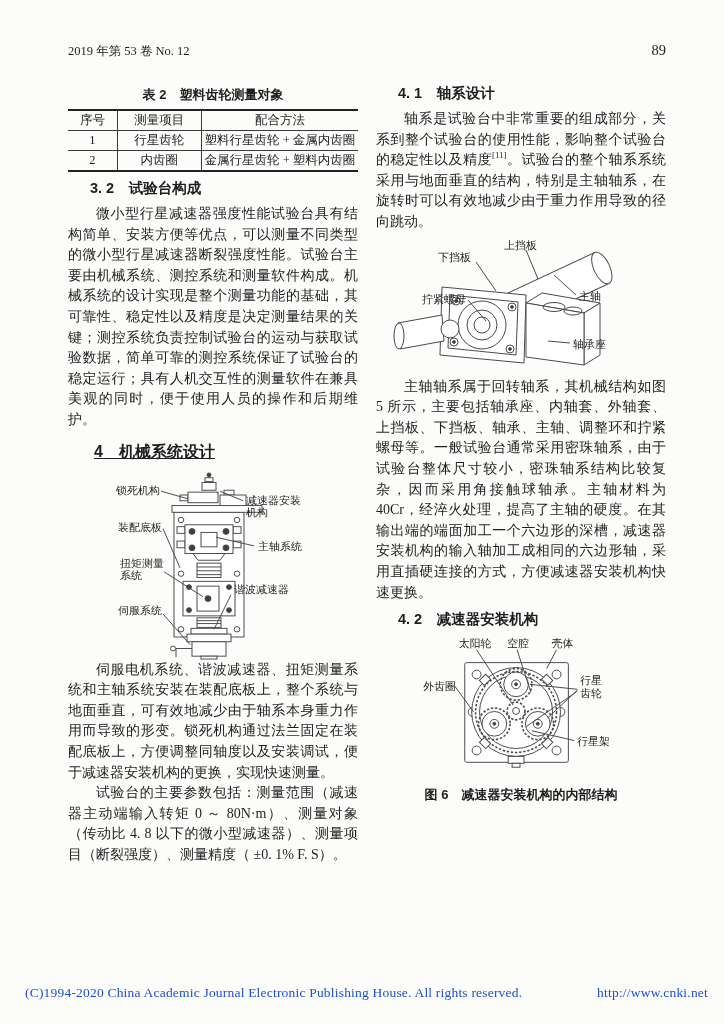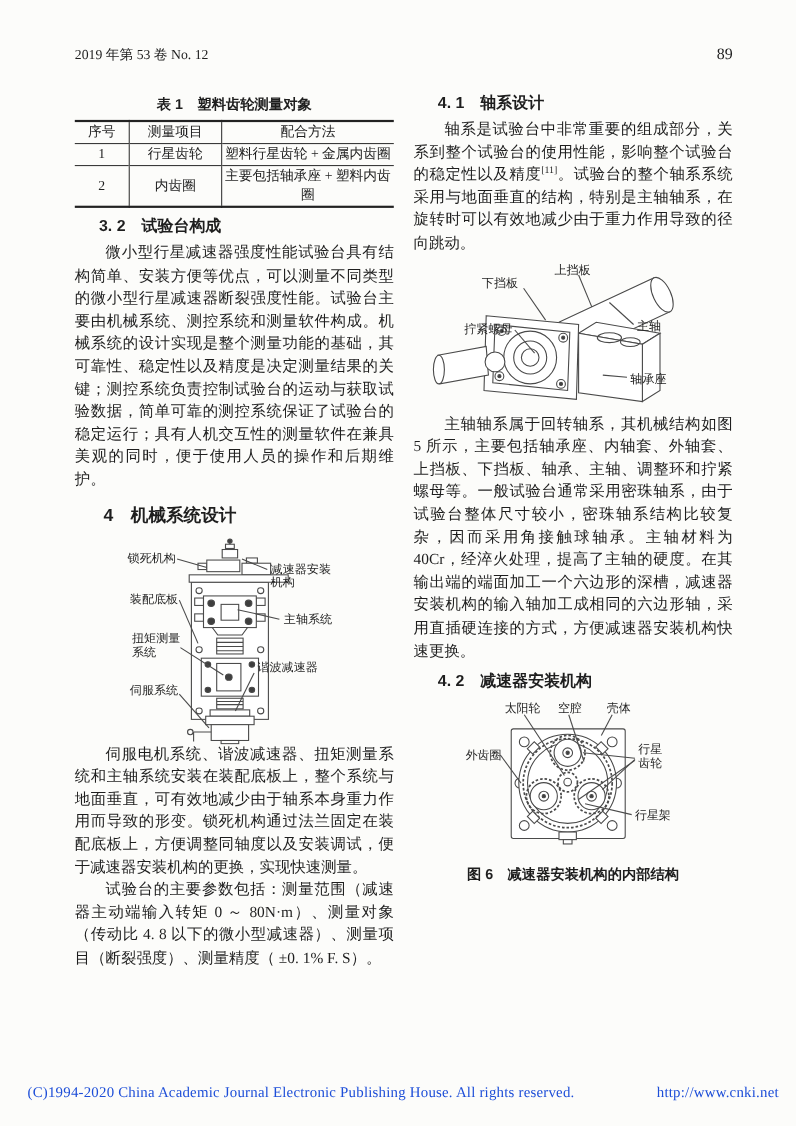--- a/index.html
+++ b/index.html
@@ -21,21 +21,21 @@
     display:flex; gap:18px;
   }
   .col { width:290px; }
   p.body {
     font-size:14px; line-height:20.6px; margin:0;
     text-align:justify; text-indent:2em;
   }
   sup.ref { font-size:9px; line-height:0; }
   h2.sec {
     font-family:"Liberation Sans","DejaVu Sans",sans-serif;
-    font-size:16px; font-weight:bold; margin:11px 0 9px 26px;
+    font-size:16px; font-weight:bold; margin:11px 0 9px 26px;text-decoration:underline;
   }
   h3.sub {
     font-family:"Liberation Sans","DejaVu Sans",sans-serif;
     font-size:14.5px; font-weight:bold; margin:7px 0 6px 22px;
   }
   .tbl-title {
     font-family:"Liberation Sans","DejaVu Sans",sans-serif;
     font-weight:bold; font-size:13px; text-align:center; margin:4px 0 5px;
   }
   table.meas {
@@ -74,21 +74,21 @@
 
 <div class="page-header">
   <span>2019 年第 53 卷 No. 12</span>
   <span class="page-number">89</span>
 </div>
 
 <div class="columns">
 
   <div class="col">
 
-    <div class="tbl-title">表 1　塑料齿轮测量对象</div>
+    <div class="tbl-title">表 2　塑料齿轮测量对象</div>
     <table class="meas">
       <colgroup>
           <col style="width:17%">
           <col style="width:29%">
           <col style="width:54%">
         </colgroup>
       <thead>
         <tr>
           <th>序号</th>
           <th>测量项目</th>
@@ -97,21 +97,21 @@
       </thead>
       <tbody>
         <tr>
           <td>1</td>
           <td>行星齿轮</td>
           <td>塑料行星齿轮 + 金属内齿圈</td>
         </tr>
         <tr>
           <td>2</td>
           <td>内齿圈</td>
-          <td>主要包括轴承座 + 塑料内齿圈</td>
+          <td>金属行星齿轮 + 塑料内齿圈</td>
         </tr>
       </tbody>
     </table>
 
     <h3 class="sub">3. 2　试验台构成</h3>
     <p class="body">微小型行星减速器强度性能试验台具有结构简单、安装方便等优点，可以测量不同类型的微小型行星减速器断裂强度性能。试验台主要由机械系统、测控系统和测量软件构成。机械系统的设计实现是整个测量功能的基础，其可靠性、稳定性以及精度是决定测量结果的关键；测控系统负责控制试验台的运动与获取试验数据，简单可靠的测控系统保证了试验台的稳定运行；具有人机交互性的测量软件在兼具美观的同时，便于使用人员的操作和后期维护。</p>
 
     <h2 class="sec">4　机械系统设计</h2>
 
     <figure>

